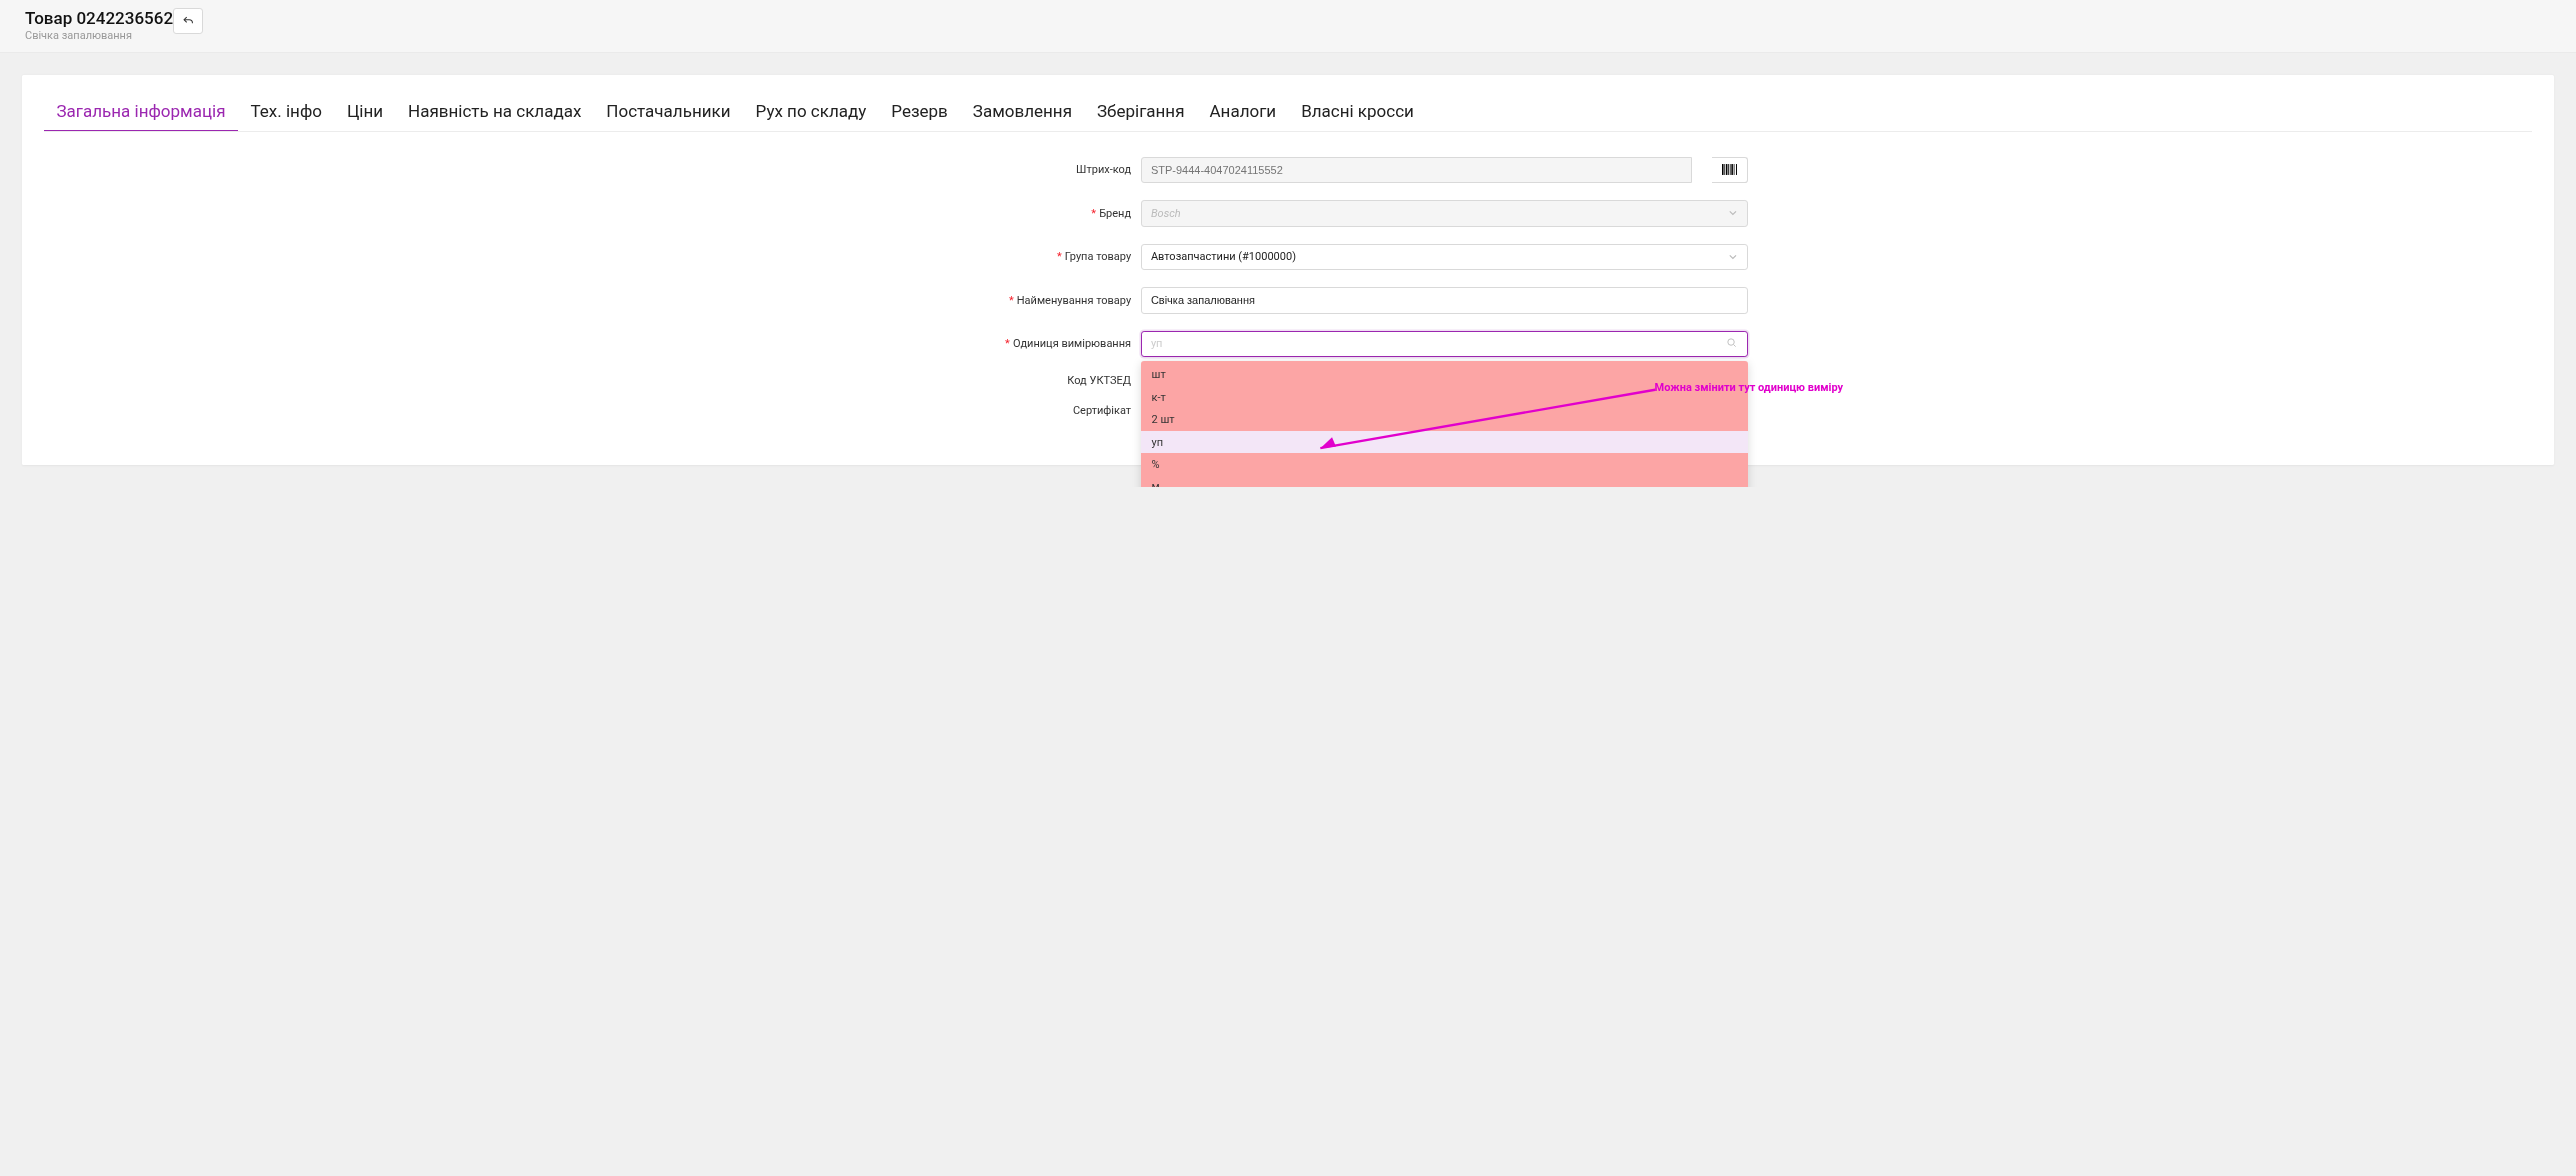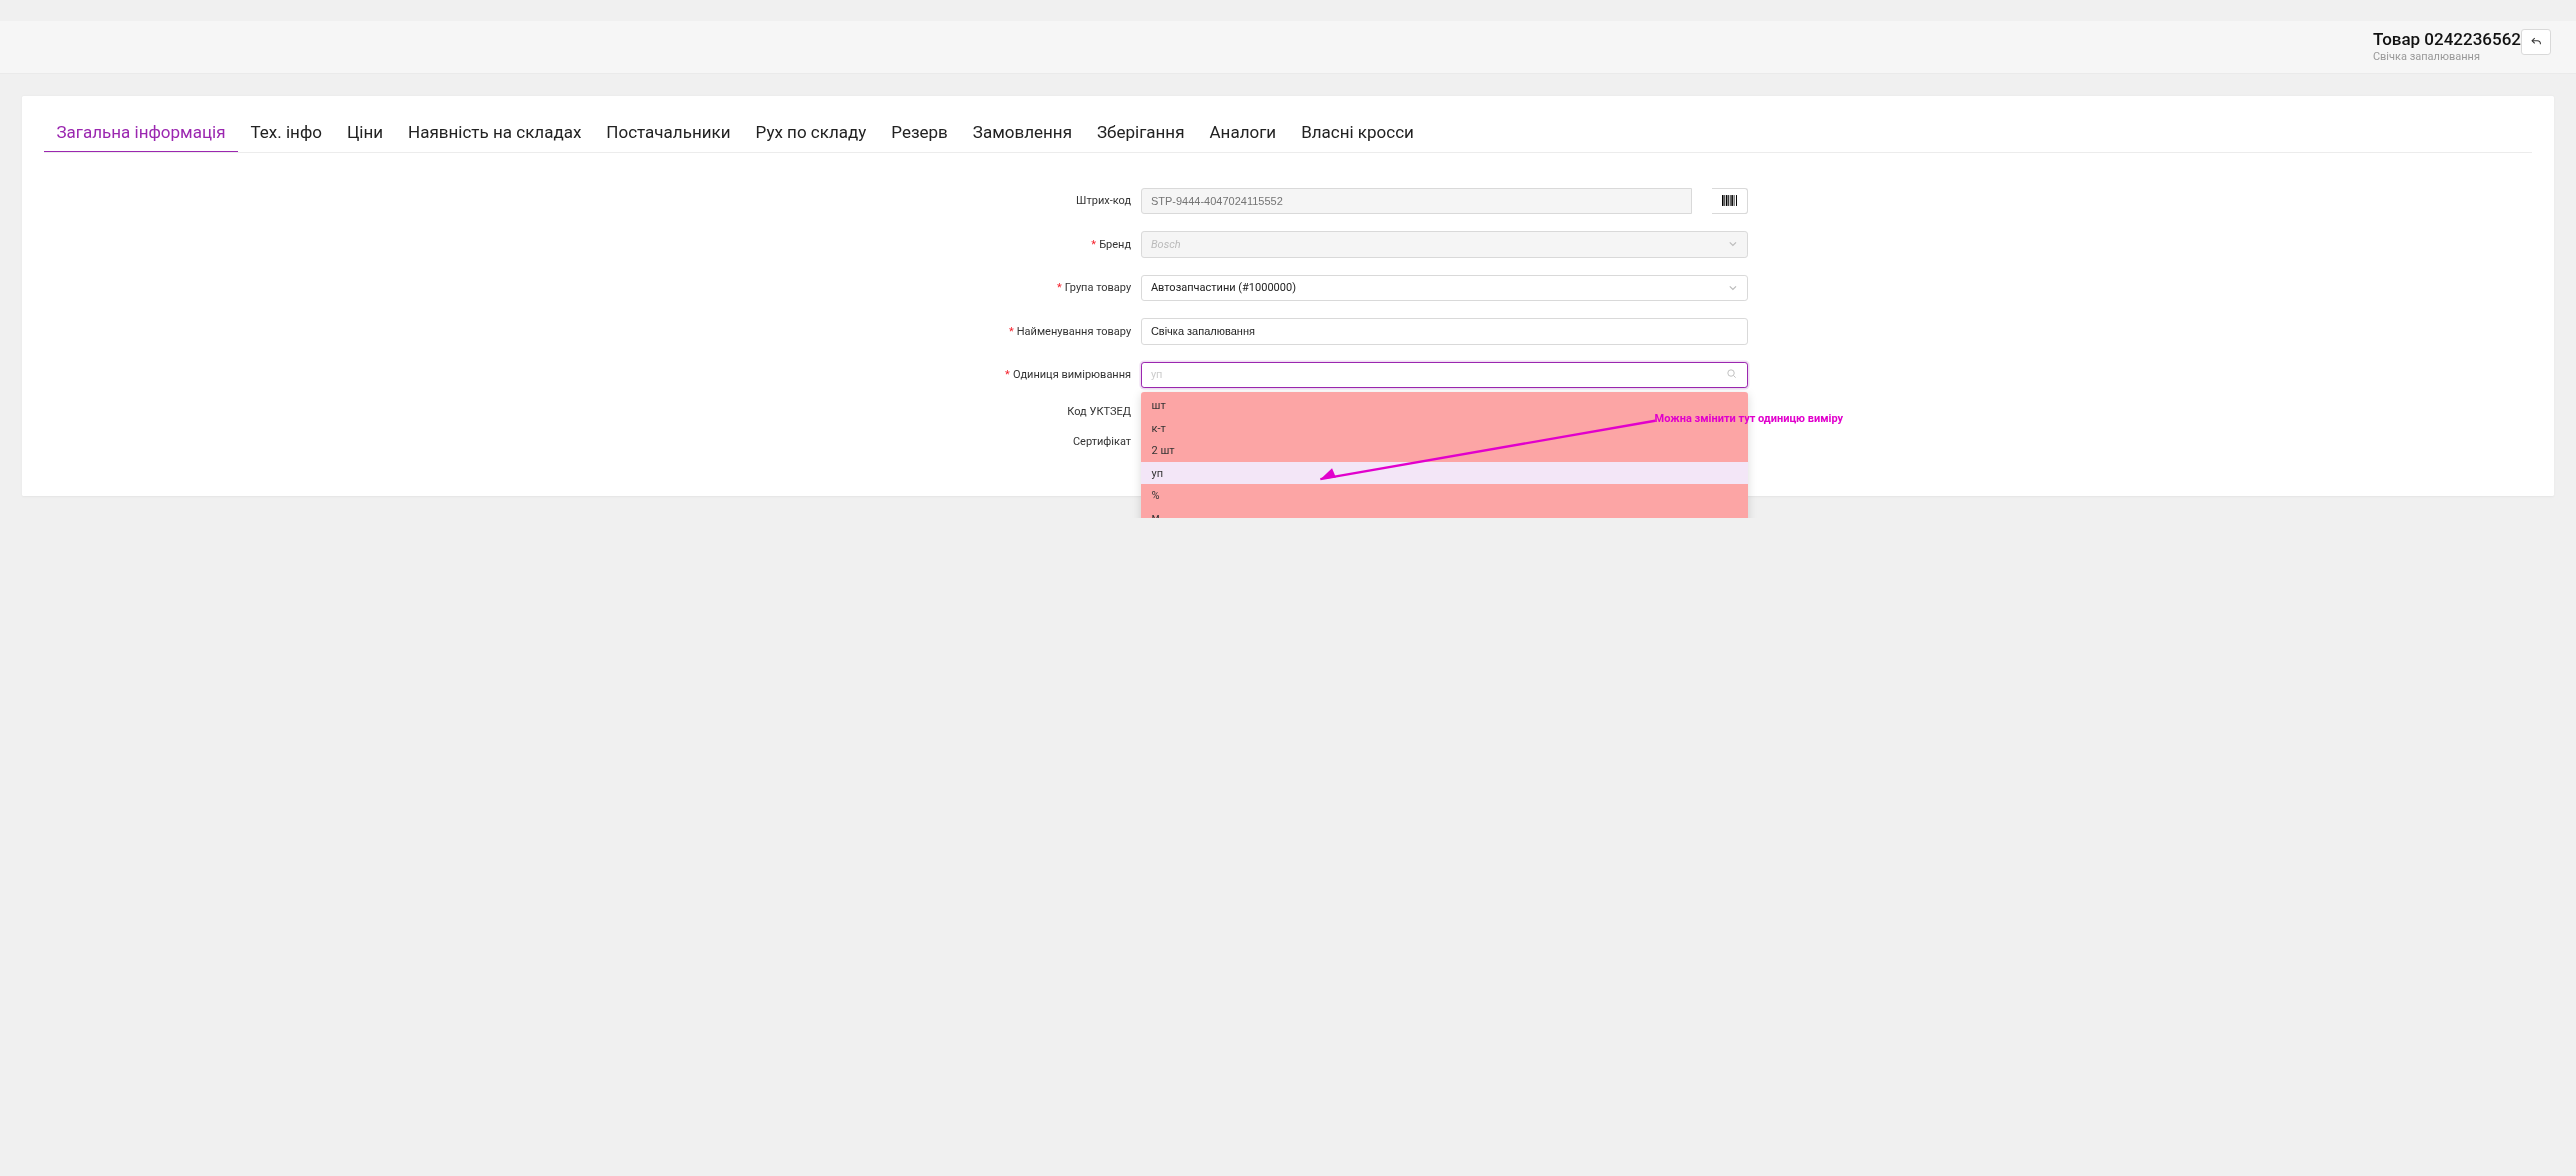--- a/index.html
+++ b/index.html
@@ -8,22 +8,21 @@
     background: #f0f0f0;
     color: #222;
     font-size: 11px;
   }
   .page-header {
     background: #f6f6f6;
     padding: 7.8px 25px 9.4px 25px;
     border-bottom: 0.8px solid #eaeaea;
     display: flex;
     align-items: flex-start;
-    justify-content: flex-end;
-    margin-top: 21px;
+    justify-content: flex-start;
   }
   .page-header .left { display: flex; flex-direction: column; }
   .page-title { font-size: 17px; font-weight: 500; color: #111; }
   .page-subtitle { font-size: 11px; color: #999; margin-top: 1.6px; }
   .header-btn {
     width: 30px; height: 26.5px;
     background: #fff;
     border: 0.8px solid #d9d9d9;
     border-radius: 3.1px;
     display: flex; align-items: center; justify-content: center;
@@ -57,21 +56,21 @@
   }
   .tab.active::after {
     content: "";
     position: absolute;
     left: 0; right: 0; bottom: -0.8px;
     height: 1.6px;
     background: #9b27b0;
   }
   
   .form {
-    margin-top: 35px;
+    margin-top: 25px;
     max-width: 919px;
     margin-left: auto;
     margin-right: auto;
   }
   .form-row {
     display: flex;
     align-items: center;
     margin-bottom: 17px;
   }
   .form-label {

